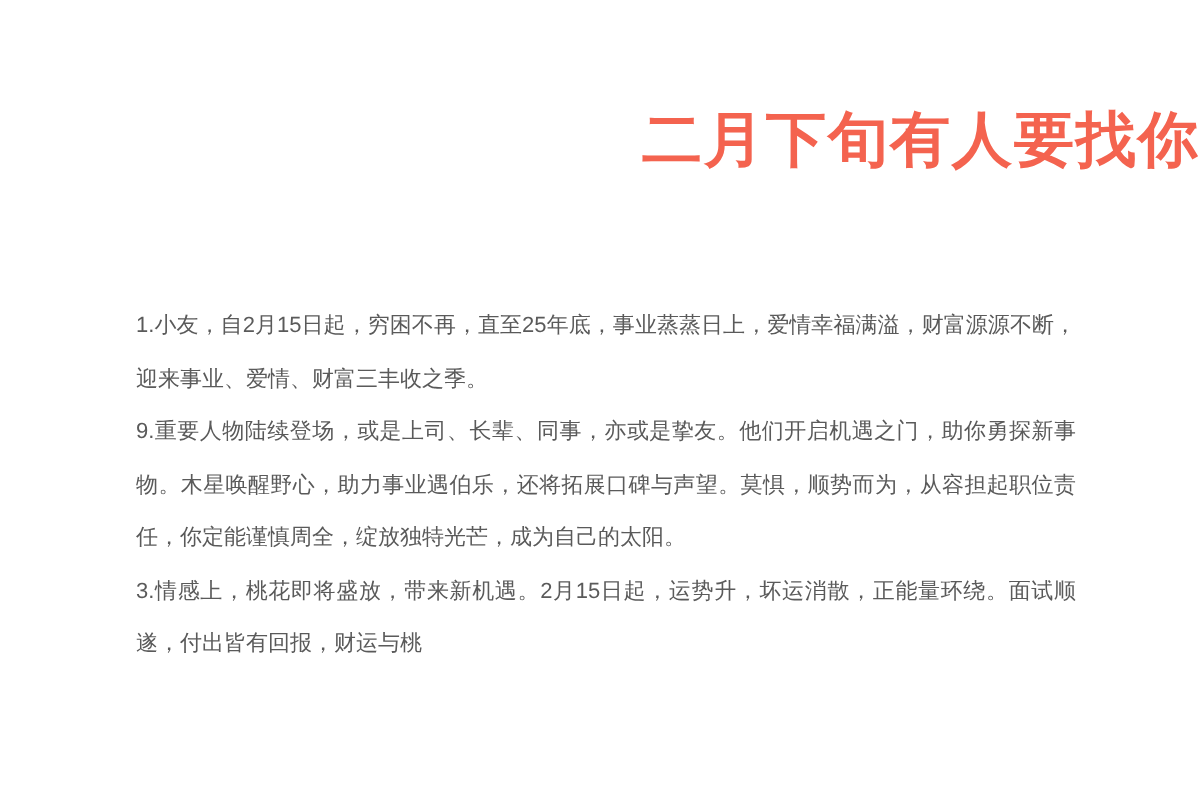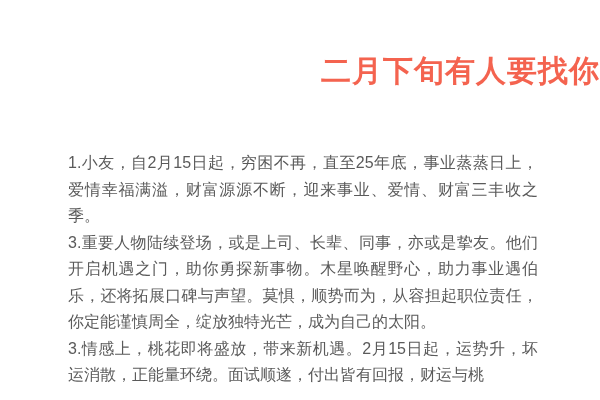--- a/index.html
+++ b/index.html
@@ -32,38 +32,38 @@
     letter-spacing: 1px;
     line-height: 38px;
     white-space: nowrap;
   }
   .body-text {
     position: absolute;
     top: 150px;
     left: 68px;
     width: 470px;
     color: #5a5a5a;
-    font-size: 16px;
+    font-size: 11px;
     line-height: 26.5px;
     text-align: justify;
   }
   .para {
     margin: 0 0 0 0;
     text-indent: 0;
   }
   .para + .para {
     margin-top: 0;
   }
 </style>
 </head>
 <body>
 
 <div class="page">
 
   <div class="title">二月下旬有人要找你</div>
 
   <div class="body-text">
     <p class="para">1.小友，自2月15日起，穷困不再，直至25年底，事业蒸蒸日上，爱情幸福满溢，财富源源不断，迎来事业、爱情、财富三丰收之季。</p>
-    <p class="para">3.重要人物陆续登场，或是上司、长辈、同事，亦或是挚友。他们开启机遇之门，助你勇探新事物。木星唤醒野心，助力事业遇伯乐，还将拓展口碑与声望。莫惧，顺势而为，从容担起职位责任，你定能谨慎周全，绽放独特光芒，成为自己的太阳。</p>
+    <p class="para">9.重要人物陆续登场，或是上司、长辈、同事，亦或是挚友。他们开启机遇之门，助你勇探新事物。木星唤醒野心，助力事业遇伯乐，还将拓展口碑与声望。莫惧，顺势而为，从容担起职位责任，你定能谨慎周全，绽放独特光芒，成为自己的太阳。</p>
     <p class="para">3.情感上，桃花即将盛放，带来新机遇。2月15日起，运势升，坏运消散，正能量环绕。面试顺遂，付出皆有回报，财运与桃</p>
   </div>
 
 </div>
 
 </body></html>

